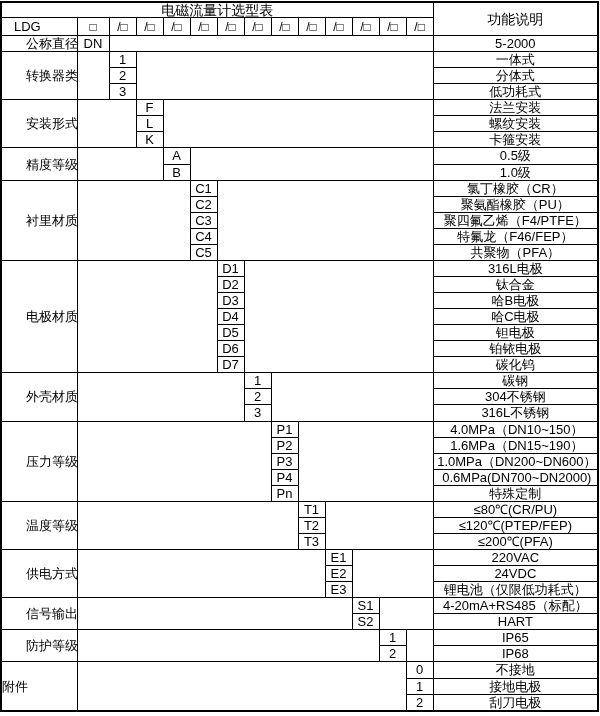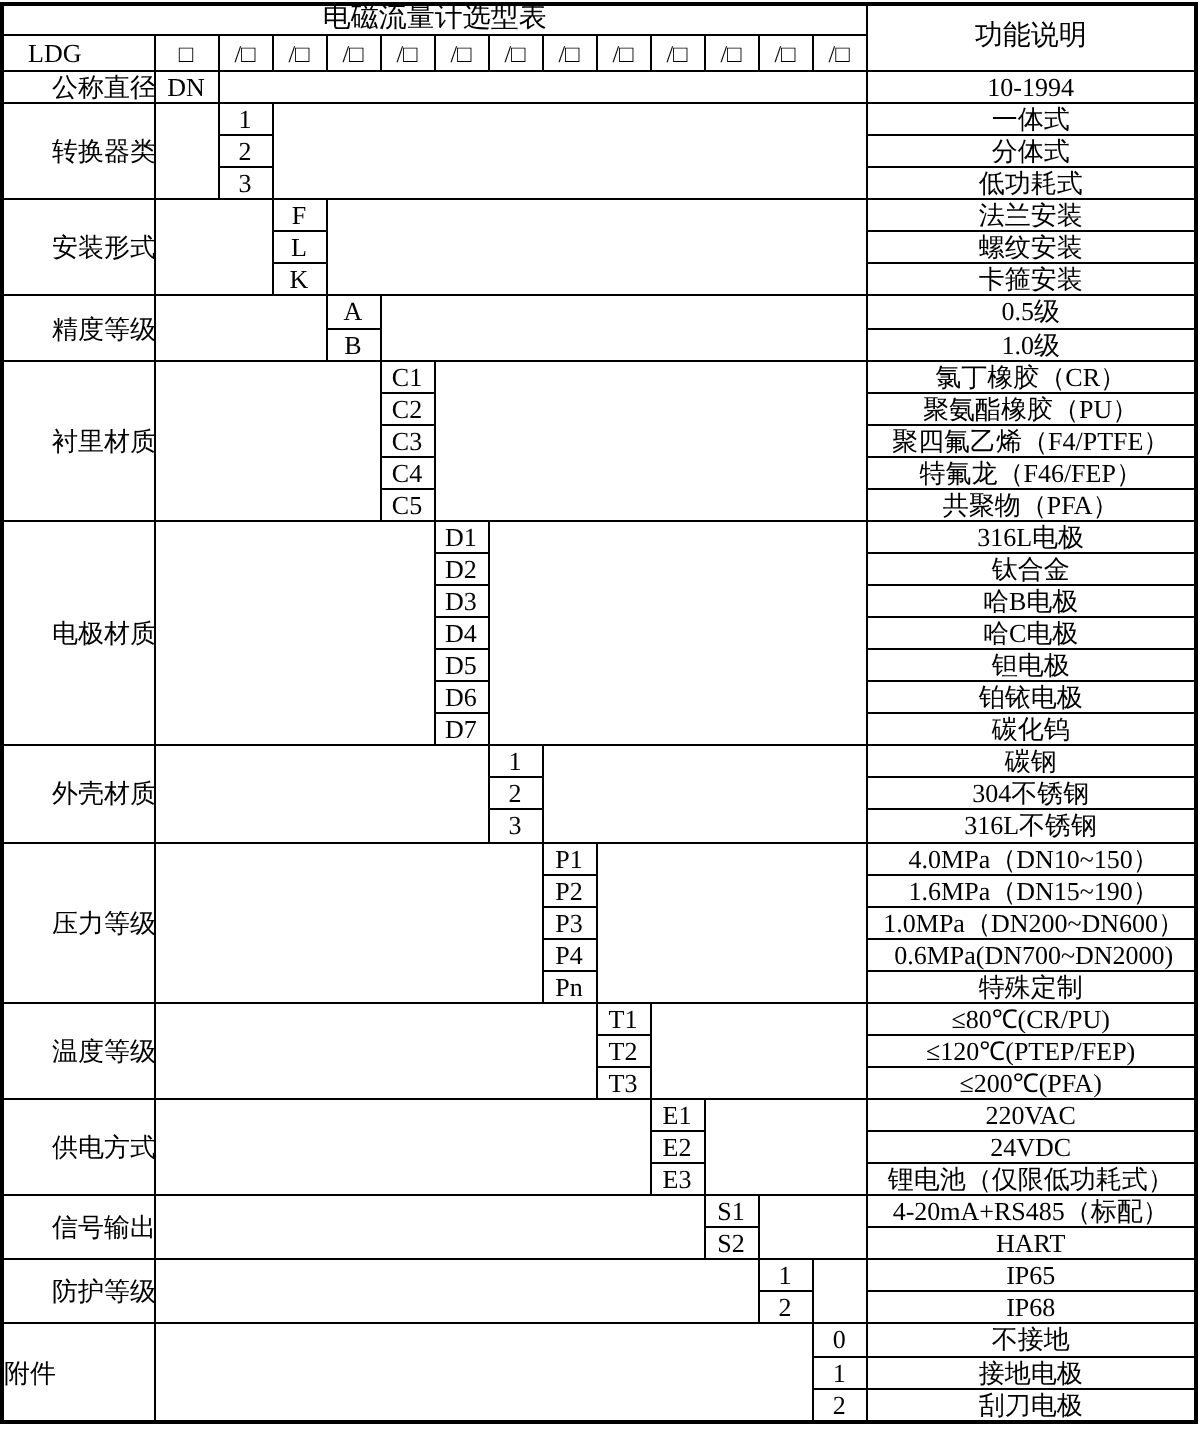--- a/index.html
+++ b/index.html
@@ -4,21 +4,21 @@
 <style>
   html,body{margin:0;padding:0;background:#ffffff;}
   body{width:600px;height:716px;overflow:hidden;color:#000;}
   .page{width:600px;height:716px;box-sizing:border-box;padding-top:1px;}
   table{
     border-collapse:collapse;
     table-layout:fixed;
     width:599px;
     height:711px;
     border:2px solid #000;
-    font-family:Liberation Serif, serif;
+    font-family:Liberation Sans, sans-serif;
     color:#000;
     background:#fff;
   }
   td{
     border:1px solid #000;
     padding:0;
     font-size:13px;
     line-height:1;
     text-align:center;
     vertical-align:middle;
@@ -74,21 +74,21 @@
           <td class="slot-cell">/□</td>
           <td class="slot-cell">/□</td>
           <td class="slot-cell">/□</td>
           <td class="slot-cell">/□</td>
           <td class="slot-cell">/□</td>
         </tr>
         <tr>
           <td class="label-cell">公称直径</td>
           <td>DN</td>
           <td colspan="12"></td>
-          <td>10-1994</td>
+          <td>5-2000</td>
         </tr>
         <tr>
           <td class="label-cell" rowspan="3">转换器类型</td>
           <td colspan="1" rowspan="3"></td>
           <td>1</td>
           <td colspan="11" rowspan="3"></td>
           <td>一体式</td>
         </tr>
         <tr>
           <td>2</td>

